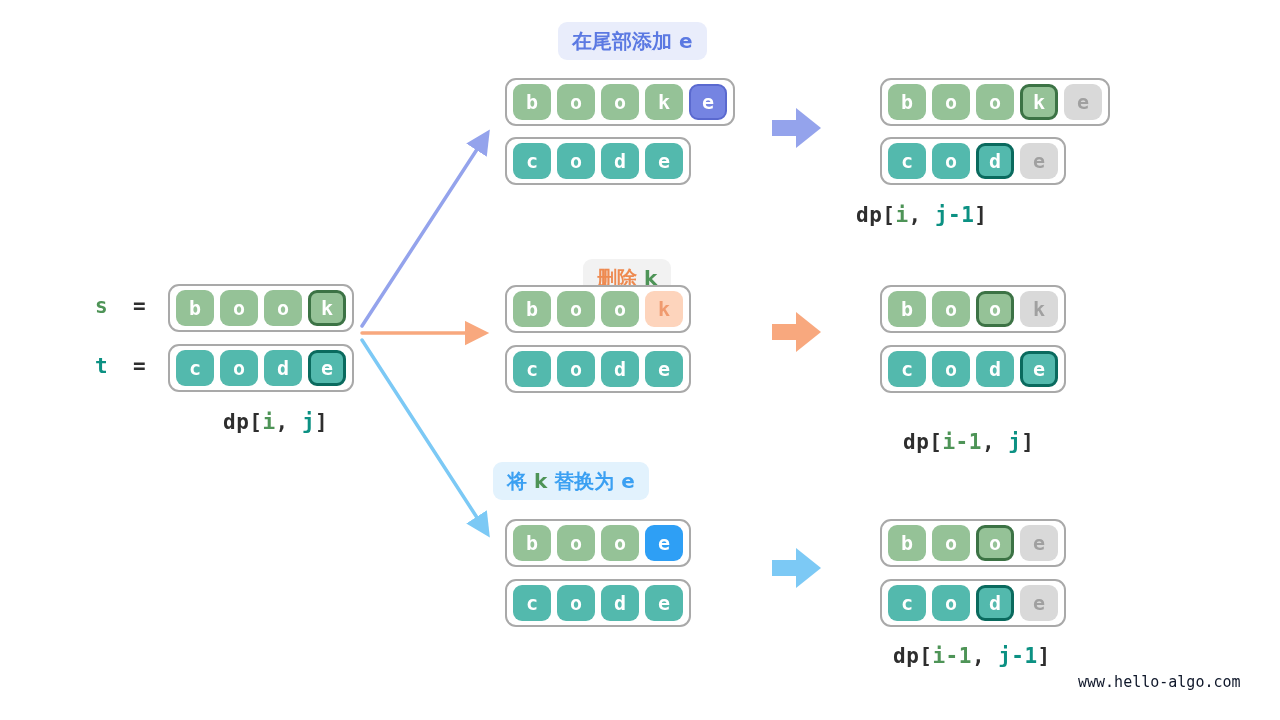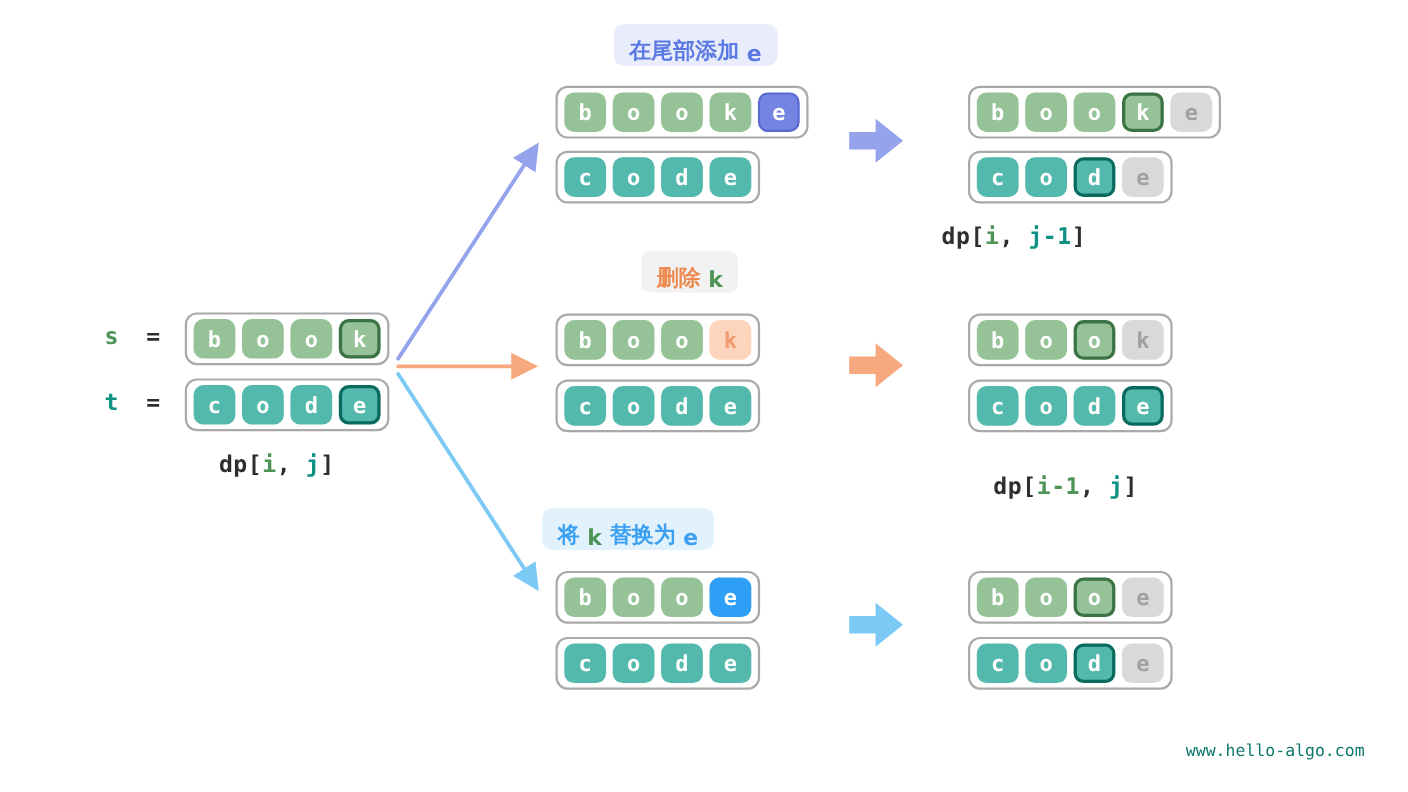--- a/index.html
+++ b/index.html
@@ -27,36 +27,36 @@
   .cell-teal-hl{background:#53b9ad;border:3px solid #0a6a5e;}
   .cell-gray{background:#d9d9d9;color:#a0a0a0;}
   .cell-purple{background:#7584e2;border:2px solid #5a69cf;}
   .cell-blue{background:#2e9ff5;}
   .cell-peach{background:#fdd4bc;color:#f09a6e;}
 
   
   .var-label{position:absolute;font:700 21px "DejaVu Sans Mono", monospace;white-space:pre;}
   .dp-label{position:absolute;font:600 21px "DejaVu Sans Mono", monospace;white-space:pre;letter-spacing:.5px;}
   .branch-label{
-    position:absolute;display:inline-flex;align-items:flex-end;height:38px;
+    position:absolute;display:inline-flex;align-items:center;height:38px;
     padding:0 14px;border-radius:9px;white-space:pre;
     font:700 20px "DejaVu Sans", sans-serif;
   }
   .bg-indigo{background:#e9edfb;}
-  .bg-gray{background:#f2f2f2;}
+  .bg-gray{background:#f2f2f2;margin-top:31px;}
   .bg-azure{background:#e2f2fd;}
 
   .p-dark{color:#2e2e2e;}
   .p-green{color:#4e9457;}
   .p-teal{color:#0c9183;}
   .p-indigo{color:#5b79e2;}
   .p-orange{color:#ee8a50;}
   .p-azure{color:#3ba0f2;}
 
-  .watermark{position:absolute;font:400 15px "DejaVu Sans Mono", monospace;color:#0f766e;white-space:pre;}
+  .watermark{position:absolute;font:400 15px "DejaVu Sans Mono", monospace;color:#0f172a;white-space:pre;}
 </style>
 </head>
 <body>
 
 <div class="canvas">
 
   <svg class="arrows" viewBox="0 0 1280 720">
     <defs>
       <marker id="ah-indigo" markerWidth="8" markerHeight="8" refX="5.5" refY="3.5" orient="auto">
         <path d="M0,0 L7,3.5 L0,7 Z" fill="#94a3ec"></path>
@@ -85,21 +85,21 @@
       <span class="cell cell-green">o</span>
       <span class="cell cell-green-hl">k</span>
     </div>
   <div class="var-label" style="left:95px;top:354px"><span class="p-teal">t</span><span class="p-dark">  =</span></div>
   <div class="row" style="left:168px;top:344px">
       <span class="cell cell-teal">c</span>
       <span class="cell cell-teal">o</span>
       <span class="cell cell-teal">d</span>
       <span class="cell cell-teal-hl">e</span>
     </div>
-  <div class="dp-label" style="left:199px;top:410px"><span class="p-dark">dp[</span><span class="p-green">i</span><span class="p-dark">, </span><span class="p-teal">j</span><span class="p-dark">]</span></div>
+  <div class="dp-label" style="left:223px;top:410px"><span class="p-dark">dp[</span><span class="p-green">i</span><span class="p-dark">, </span><span class="p-teal">j</span><span class="p-dark">]</span></div>
 
   <div class="branch-label bg-indigo" style="left:558px;top:22px"><span class="p-indigo">在尾部添加 </span><span class="p-indigo">e</span></div>
   <div class="row" style="left:505px;top:78px">
       <span class="cell cell-green">b</span>
       <span class="cell cell-green">o</span>
       <span class="cell cell-green">o</span>
       <span class="cell cell-green">k</span>
       <span class="cell cell-purple">e</span>
     </div>
   <div class="row" style="left:505px;top:137px">
@@ -168,16 +168,17 @@
       <span class="cell cell-green">o</span>
       <span class="cell cell-green-hl">o</span>
       <span class="cell cell-gray">e</span>
     </div>
   <div class="row" style="left:880px;top:579px">
       <span class="cell cell-teal">c</span>
       <span class="cell cell-teal">o</span>
       <span class="cell cell-teal-hl">d</span>
       <span class="cell cell-gray">e</span>
     </div>
+  <div class="dp-label" style="left:893px;top:644px"><span class="p-dark">dp[</span><span class="p-green">i-1</span><span class="p-dark">, </span><span class="p-teal">j-1</span><span class="p-dark">]</span></div>
 
   <div class="watermark" style="left:1078px;top:673px">www.hello-algo.com</div>
 
 </div>
 
 </body></html>

